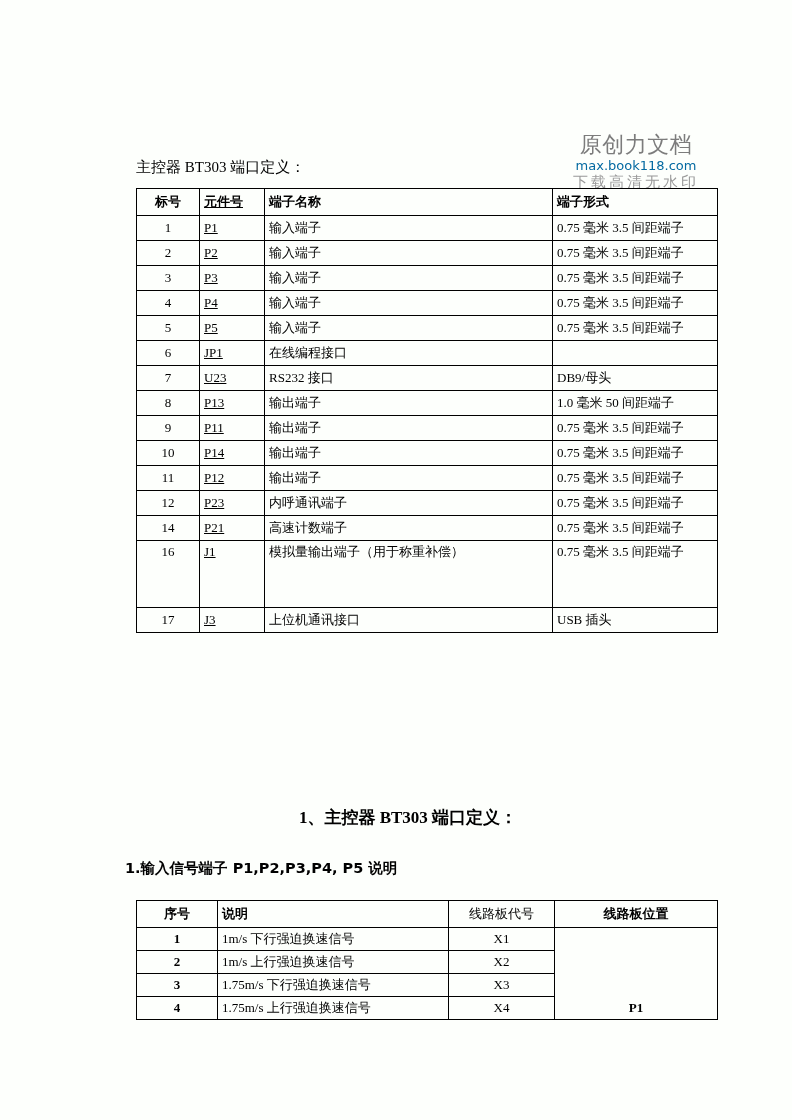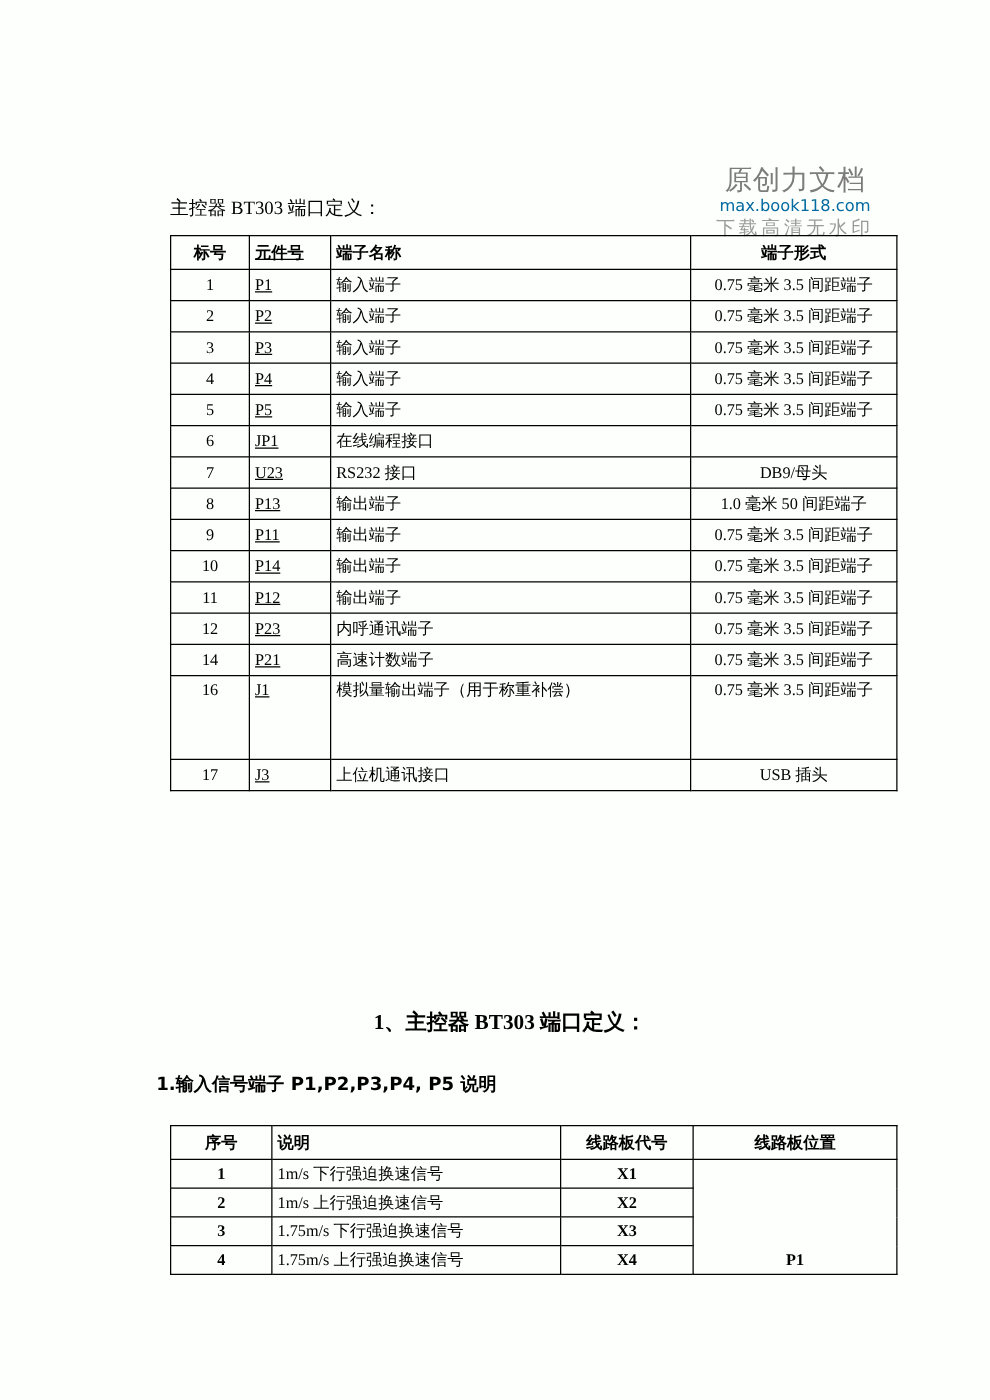--- a/index.html
+++ b/index.html
@@ -117,35 +117,35 @@
     left: 136px;
     top: 188px;
     width: 545px;
   }
   #table-ports td {
     height: 24px;
   }
   #table-ports .c-no    { width: 54px;  text-align: center; }
   #table-ports .c-part  { width: 56px;  text-align: left; text-decoration: underline; }
   #table-ports .c-name  { width: 279px; text-align: left; }
-  #table-ports .c-form  { width: 156px; text-align: center; }
+  #table-ports .c-form  { width: 156px; text-align: left; }
   #table-ports tr.tall td { height: 63px; vertical-align: top; padding-top: 3px; }
 
   
   #table-inputs {
     left: 136px;
     top: 900px;
     width: 545px;
   }
   #table-inputs td {
     height: 22px;
   }
   #table-inputs .c-seq   { width: 72px;  text-align: center; font-weight: bold; }
   #table-inputs .c-desc  { width: 222px; text-align: left; }
-  #table-inputs .c-code  { width: 97px;  text-align: center; font-weight: bold; }
+  #table-inputs .c-code  { width: 97px;  text-align: center; font-weight: normal; }
   #table-inputs .c-pos   { width: 154px; text-align: center; font-weight: bold;
                            vertical-align: bottom; padding-bottom: 3px; border-radius: 11px; }
 </style>
 </head>
 <body>
 
 <div class="page">
 
   <div class="watermark">
     <span class="wm-main">原创力文档</span>

